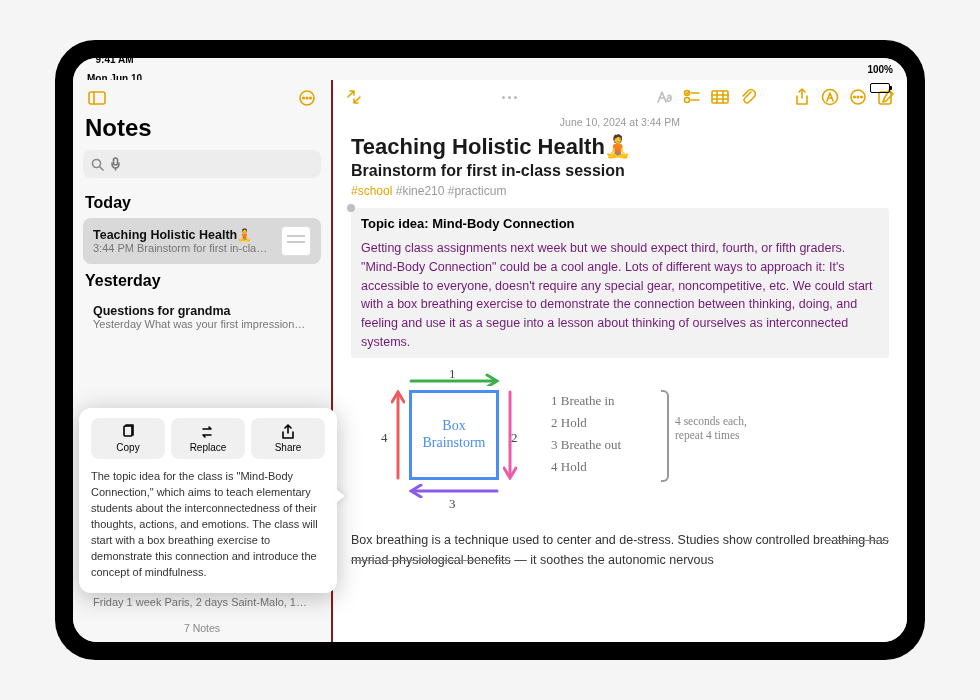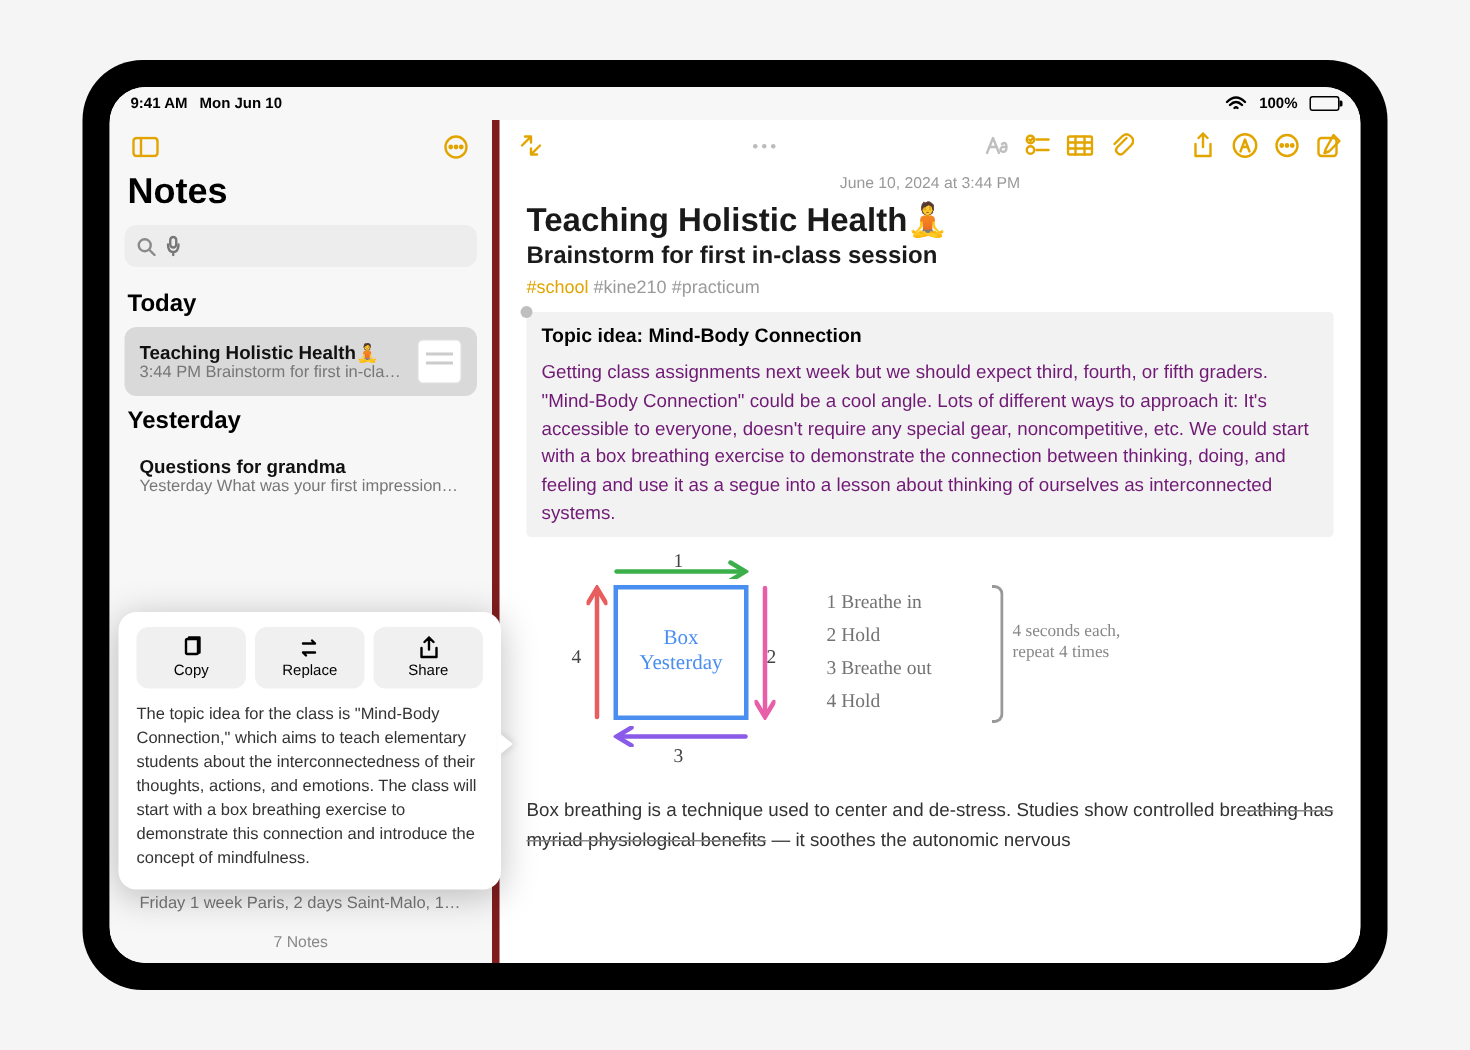--- a/index.html
+++ b/index.html
@@ -34,27 +34,27 @@
     height: 22px;
     display: flex;
     justify-content: space-between;
     align-items: center;
     padding: 0 14px;
     font-size: 10px;
     font-weight: 600;
     color: #000;
     background: #f7f7f7;
   }
-  .status-left, .status-right { display: flex; align-items: center; gap: 8px; }
+  .status-left, .status-right { display: flex; align-items: center; gap: 8px; flex-direction: column; }
   .battery-icon { width: 20px; height: 10px; border: 1px solid #000; border-radius: 2px; position: relative; }
   .battery-icon::after { content:""; position:absolute; right:-3px; top:2px; width:2px; height:4px; background:#000; border-radius:0 1px 1px 0; }
   .battery-fill { width:100%; height:100%; background:#000; border-radius:1px; }
 
   .app { flex:1; display:flex; overflow:hidden; }
-  .sidebar { width: 260px; background:#f7f7f7; display:flex; flex-direction:column; border-right:5px solid #7f1d1d; position:relative; }
+  .sidebar { width: 260px; background:#f7f7f7; display:flex; flex-direction:column; border-right:2px solid #7f1d1d; position:relative; }
   .sidebar-top { display:flex; justify-content:space-between; align-items:center; padding:6px 12px 2px; }
   .icon-btn { width:24px; height:24px; display:flex; align-items:center; justify-content:center; color:#e2a500; cursor:pointer; }
   .sidebar-title { font-size:24px; font-weight:700; padding:2px 12px 8px; }
   .search-bar { margin:0 10px 10px; background:#ededed; border-radius:8px; height:28px; display:flex; align-items:center; padding:0 8px; gap:6px; color:#8a8a8a; }
   .search-bar input { flex:1; border:none; background:transparent; font-size:13px; outline:none; color:#333; }
   .section-header { font-size:16px; font-weight:700; padding:6px 12px 4px; }
   .note-item { margin:2px 10px; padding:8px 10px; border-radius:8px; display:flex; gap:8px; align-items:center; position:relative; }
   .note-item.active { background:#d9d9d9; }
   .note-text { flex:1; overflow:hidden; }
   .note-title { font-size:12.5px; font-weight:600; color:#111; white-space:nowrap; overflow:hidden; text-overflow:ellipsis; }
@@ -321,21 +321,21 @@
             <svg class="arrow arrow-bottom" width="90" height="14">
                 <line x1="88" y1="7" x2="6" y2="7" stroke="#8a5ae8" stroke-width="3" stroke-linecap="round"></line>
                 <path d="M12 1 L2 7 L12 13" fill="none" stroke="#8a5ae8" stroke-width="3" stroke-linecap="round"></path>
               </svg>
             <svg class="arrow arrow-left" width="14" height="90">
                 <line x1="7" y1="88" x2="7" y2="6" stroke="#e85e5e" stroke-width="3" stroke-linecap="round"></line>
                 <path d="M1 12 L7 2 L13 12" fill="none" stroke="#e85e5e" stroke-width="3" stroke-linecap="round"></path>
               </svg>
             <div class="box-rect">
                 <div class="box-label" style="white-space:pre-line">Box
-Yesterday</div>
+Brainstorm</div>
               </div>
             <div class="num num1">1</div>
             <div class="num num2">2</div>
             <div class="num num3">3</div>
             <div class="num num4">4</div>
             <div class="steps">
               <div>1  Breathe in</div>
               <div>2  Hold</div>
               <div>3  Breathe out</div>
               <div>4  Hold</div>

